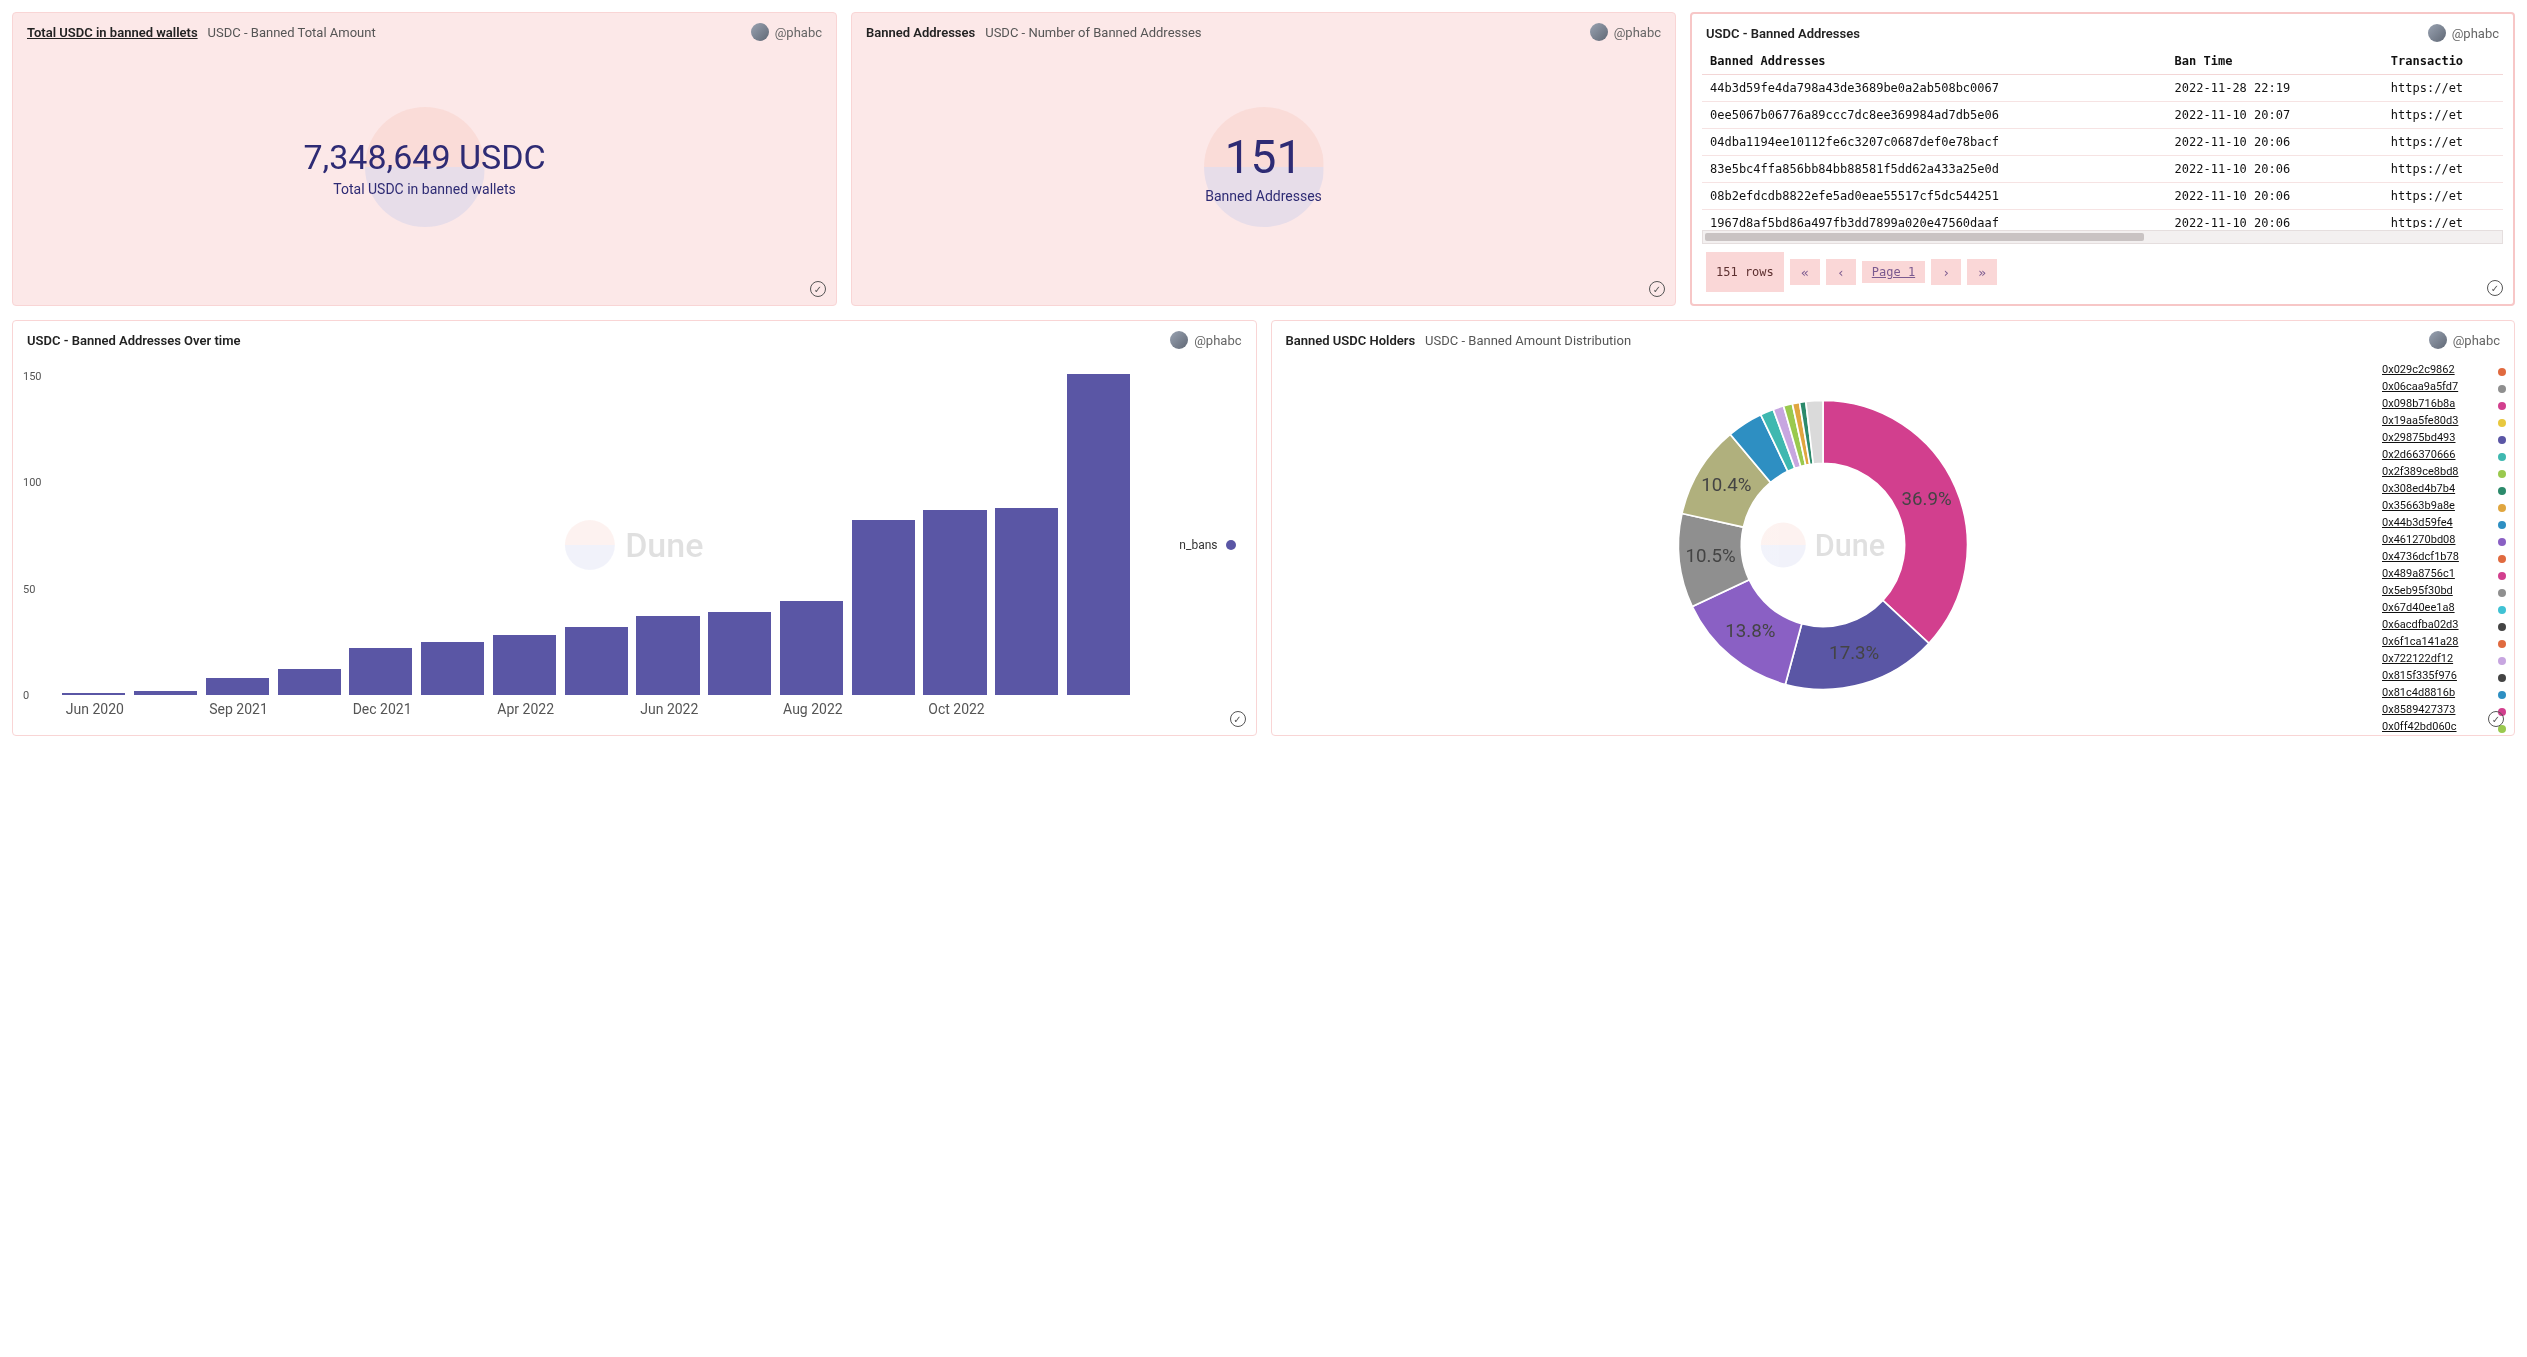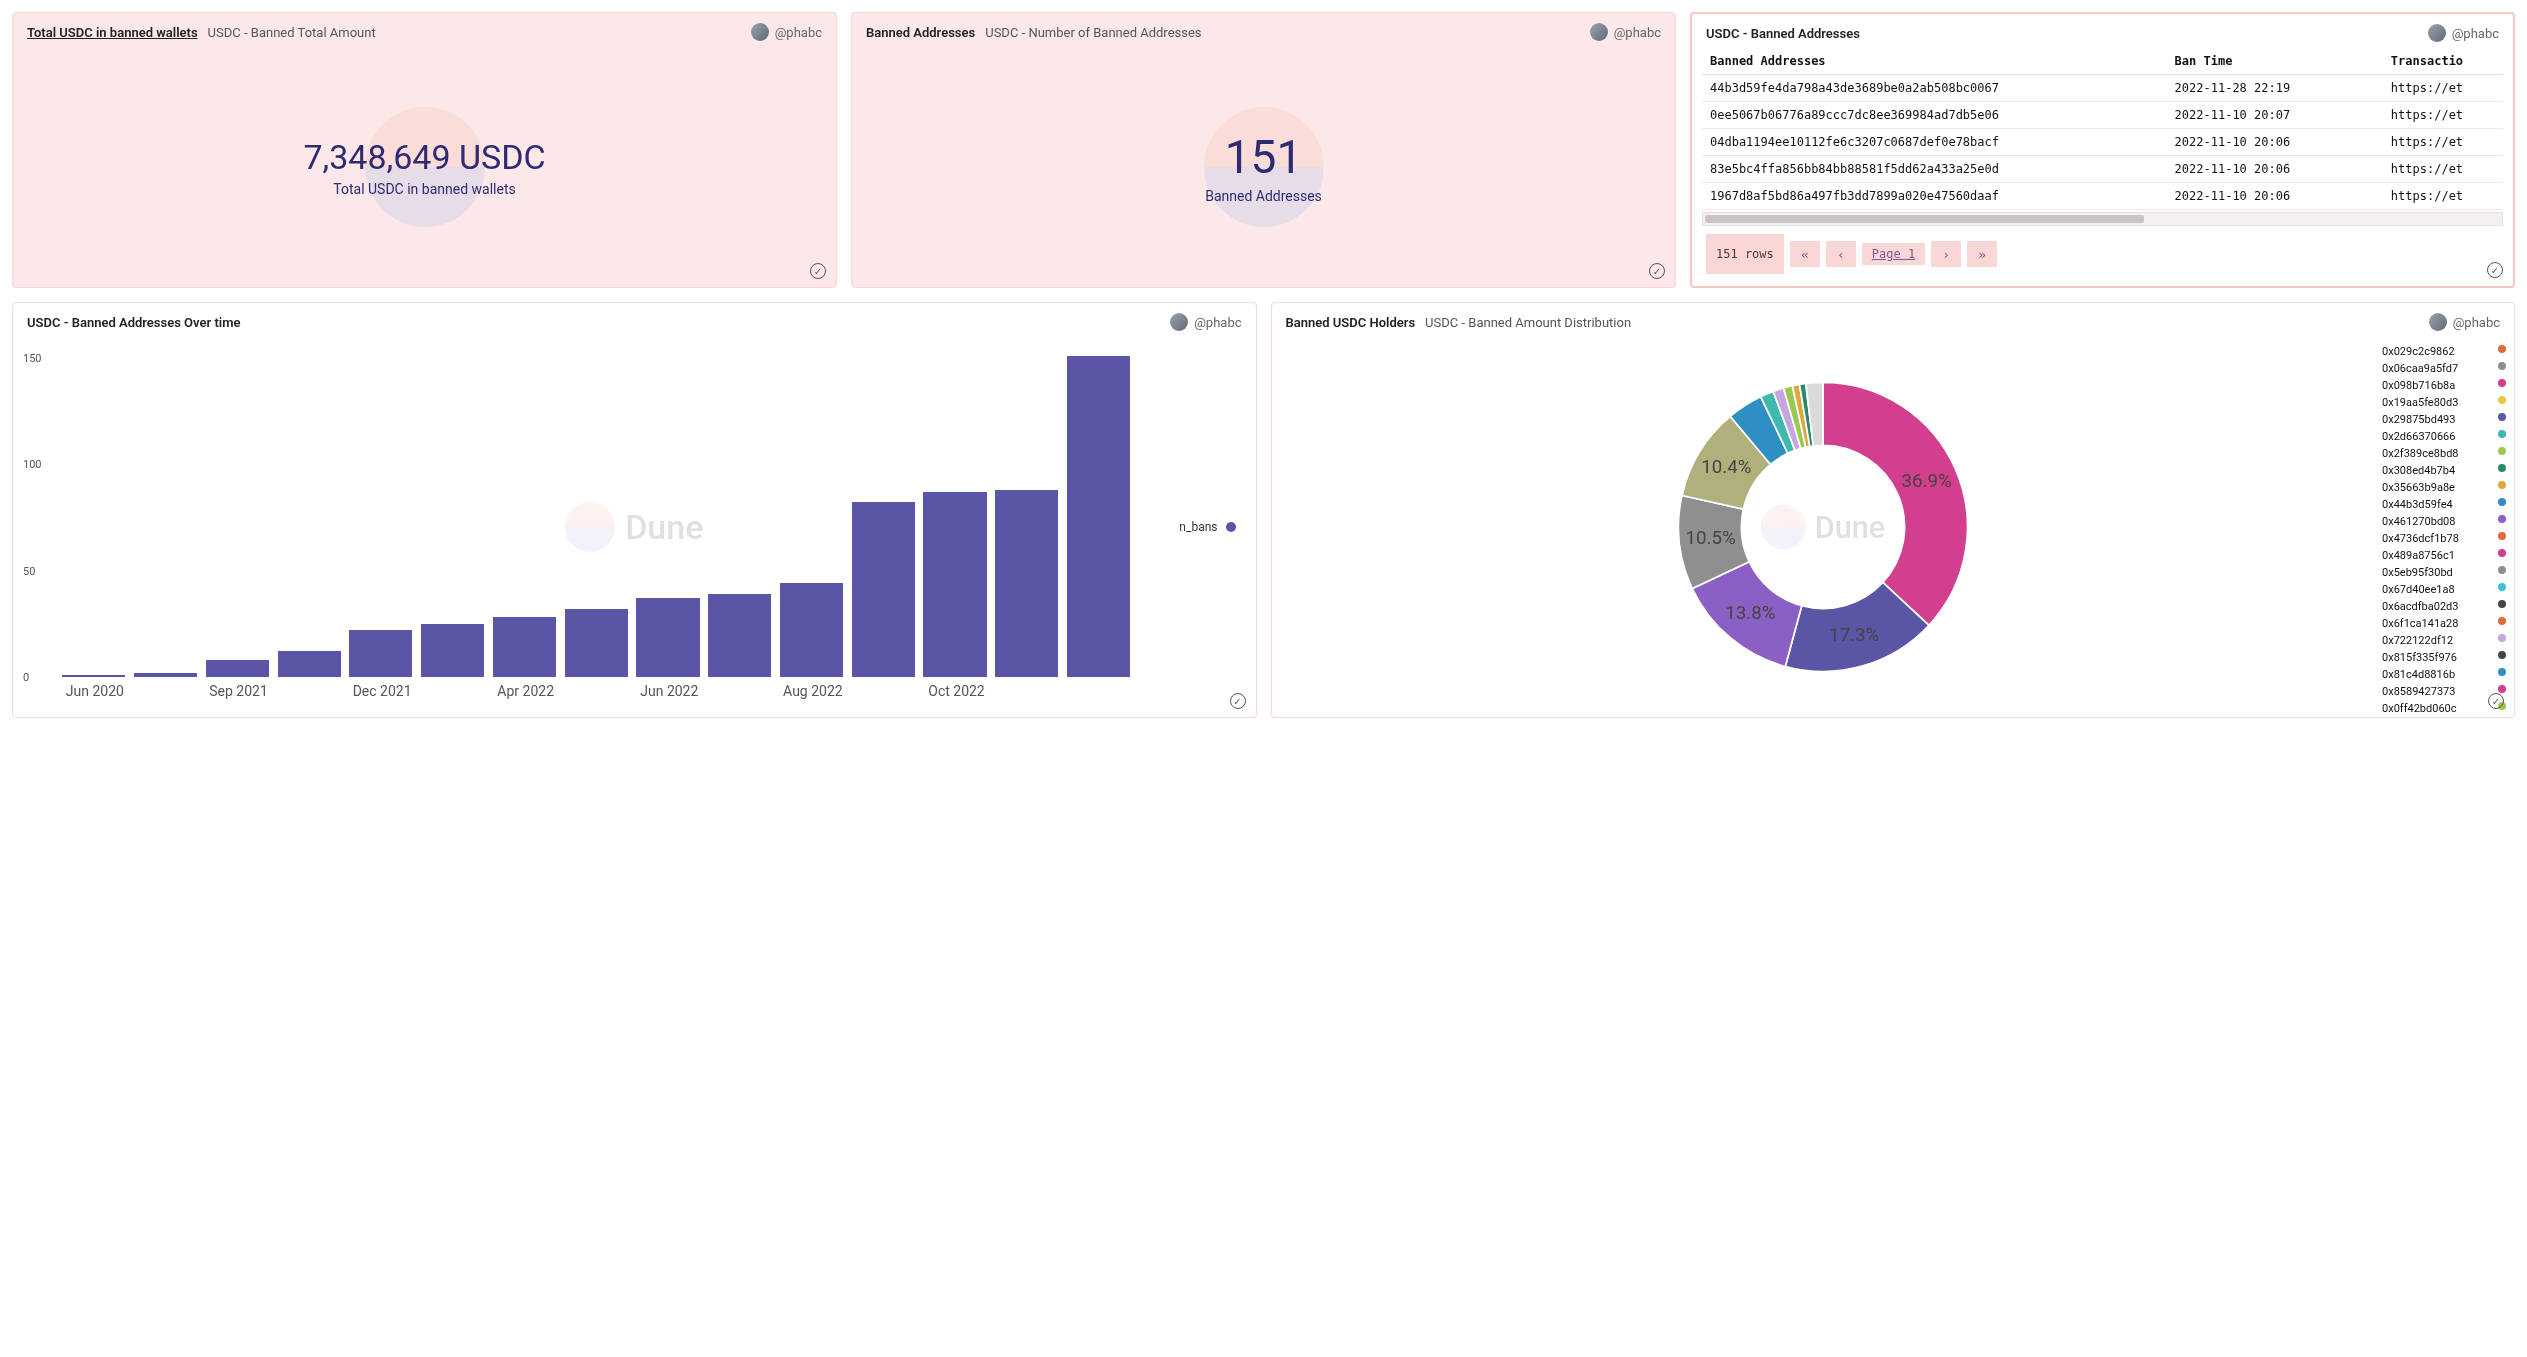--- a/index.html
+++ b/index.html
@@ -247,24 +247,25 @@
 .donut-legend {
   width: 140px;
   overflow-y: auto;
   padding: 6px 4px;
   font-size: 11px;
 }
 .donut-legend::-webkit-scrollbar { width: 10px; }
 .donut-legend::-webkit-scrollbar-track { background: #eee; }
 .donut-legend::-webkit-scrollbar-thumb { background: #bbb; border-radius: 2px; }
 .legend-item {
-  display: flex; align-items: flex-start; justify-content: space-between;
+  display: flex; align-items: flex-end; justify-content: space-between;
   gap: 0;
   padding: 2px 4px;
   white-space: nowrap;
+  text-decoration: underline;
 }
 .legend-item .swatch {
   width: 8px; height: 8px; border-radius: 50%;
   flex-shrink: 0;
 }
 svg.donut { width: 340px; height: 340px; }
 .slice-label {
   font-size: 11px;
   fill: #444;
   text-anchor: middle;
@@ -349,20 +350,25 @@
                 <td>2022-11-10 20:07</td>
                 <td>https://et</td>
               </tr>
               <tr>
                 <td>04dba1194ee10112fe6c3207c0687def0e78bacf</td>
                 <td>2022-11-10 20:06</td>
                 <td>https://et</td>
               </tr>
               <tr>
                 <td>83e5bc4ffa856bb84bb88581f5dd62a433a25e0d</td>
+                <td>2022-11-10 20:06</td>
+                <td>https://et</td>
+              </tr>
+              <tr>
+                <td>08b2efdcdb8822efe5ad0eae55517cf5dc544251</td>
                 <td>2022-11-10 20:06</td>
                 <td>https://et</td>
               </tr>
               <tr>
                 <td>1967d8af5bd86a497fb3dd7899a020e47560daaf</td>
                 <td>2022-11-10 20:06</td>
                 <td>https://et</td>
               </tr>
             </tbody>
         </table>

